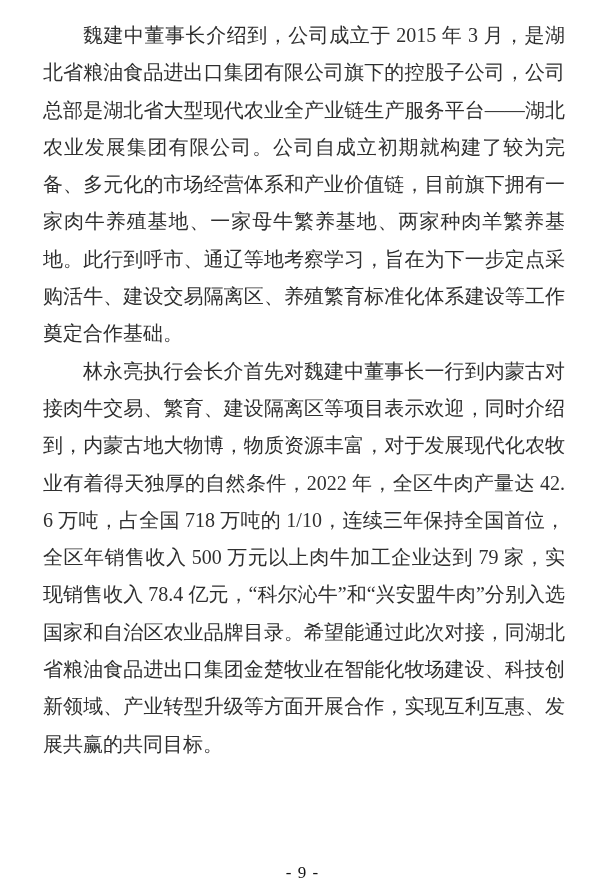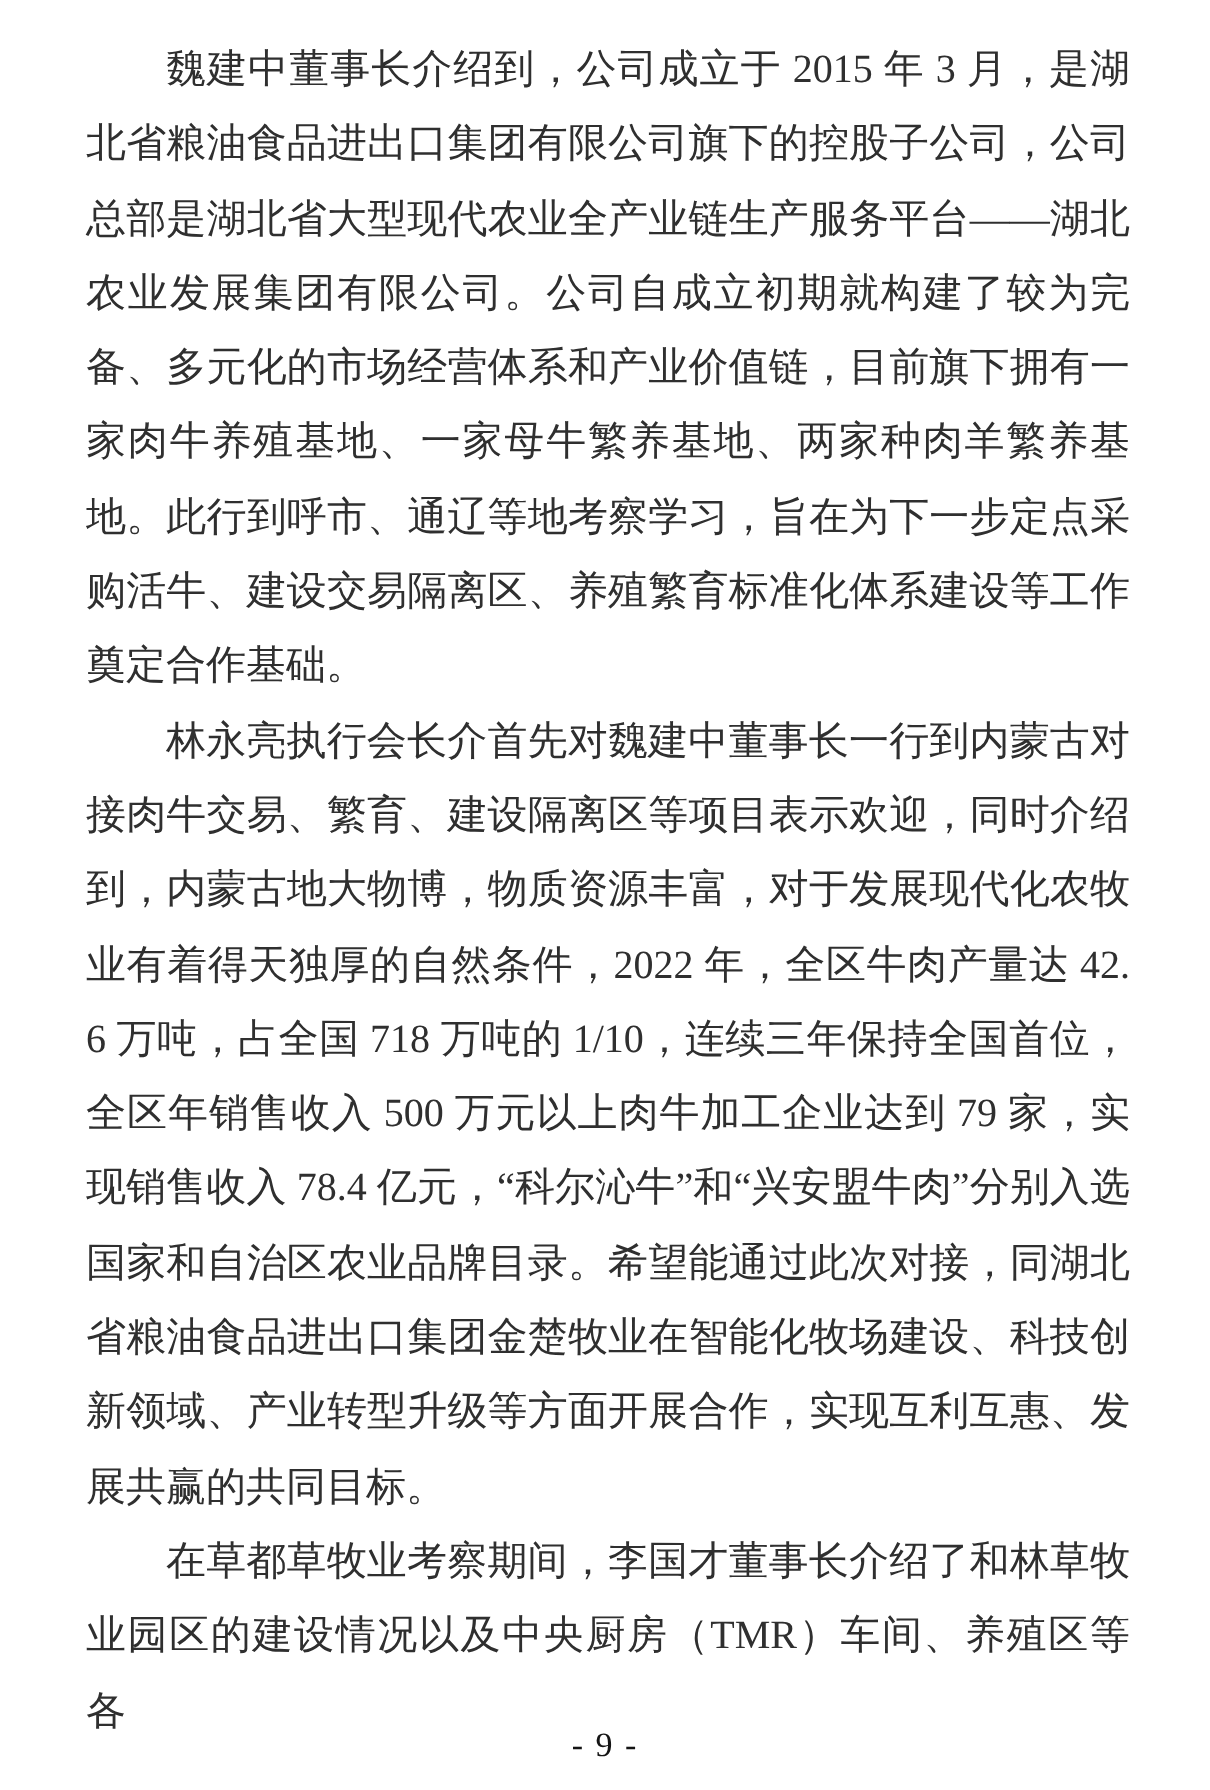--- a/index.html
+++ b/index.html
@@ -43,16 +43,15 @@
     color: #141414;
   }
 </style>
 </head>
 <body>
 
 <div class="page">
   <div class="body-text">
     <p>魏建中董事长介绍到，公司成立于 2015 年 3 月，是湖北省粮油食品进出口集团有限公司旗下的控股子公司，公司总部是湖北省大型现代农业全产业链生产服务平台——湖北农业发展集团有限公司。公司自成立初期就构建了较为完备、多元化的市场经营体系和产业价值链，目前旗下拥有一家肉牛养殖基地、一家母牛繁养基地、两家种肉羊繁养基地。此行到呼市、通辽等地考察学习，旨在为下一步定点采购活牛、建设交易隔离区、养殖繁育标准化体系建设等工作奠定合作基础。</p>
     <p>林永亮执行会长介首先对魏建中董事长一行到内蒙古对接肉牛交易、繁育、建设隔离区等项目表示欢迎，同时介绍到，内蒙古地大物博，物质资源丰富，对于发展现代化农牧业有着得天独厚的自然条件，2022 年，全区牛肉产量达 42.6 万吨，占全国 718 万吨的 1/10，连续三年保持全国首位，全区年销售收入 500 万元以上肉牛加工企业达到 79 家，实现销售收入 78.4 亿元，“科尔沁牛”和“兴安盟牛肉”分别入选国家和自治区农业品牌目录。希望能通过此次对接，同湖北省粮油食品进出口集团金楚牧业在智能化牧场建设、科技创新领域、产业转型升级等方面开展合作，实现互利互惠、发展共赢的共同目标。</p>
-    <p>在草都草牧业考察期间，李国才董事长介绍了和林草牧业园区的建设情况以及中央厨房（TMR）车间、养殖区等各</p>
   </div>
   <div class="footer">- 9 -</div>
 </div>
 
 </body></html>

